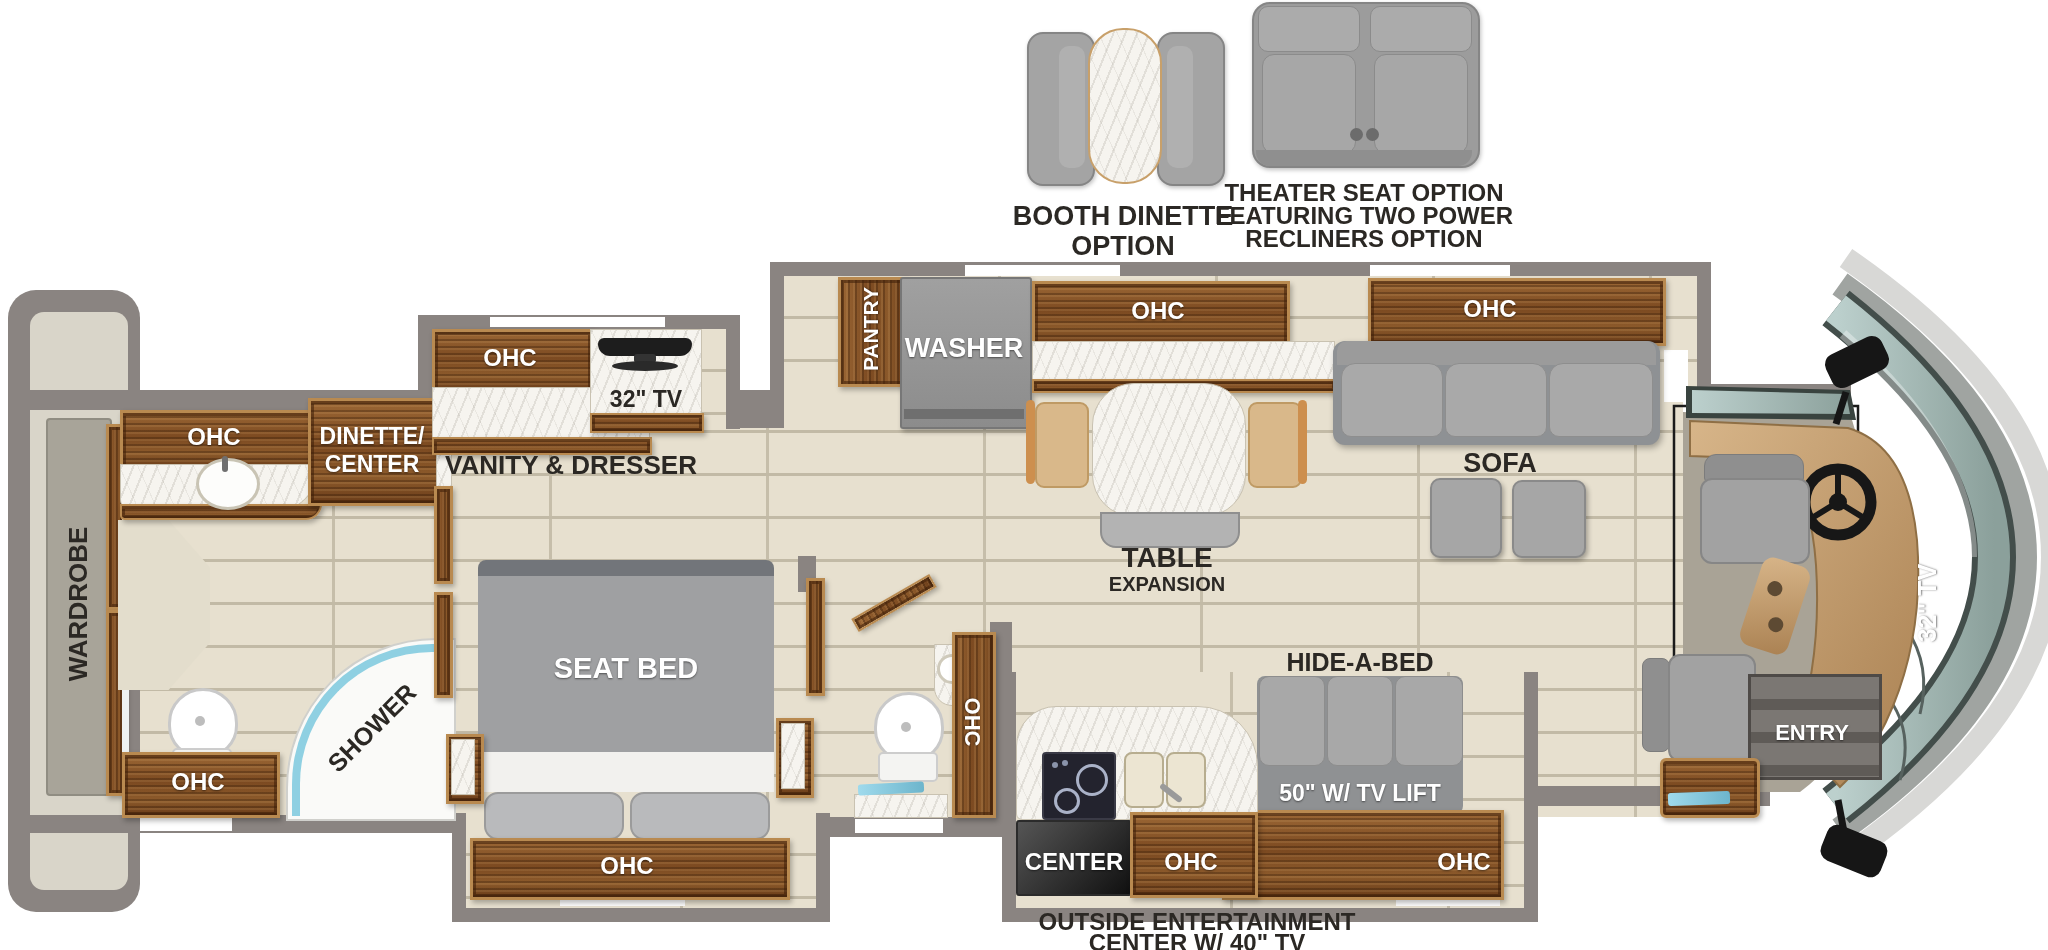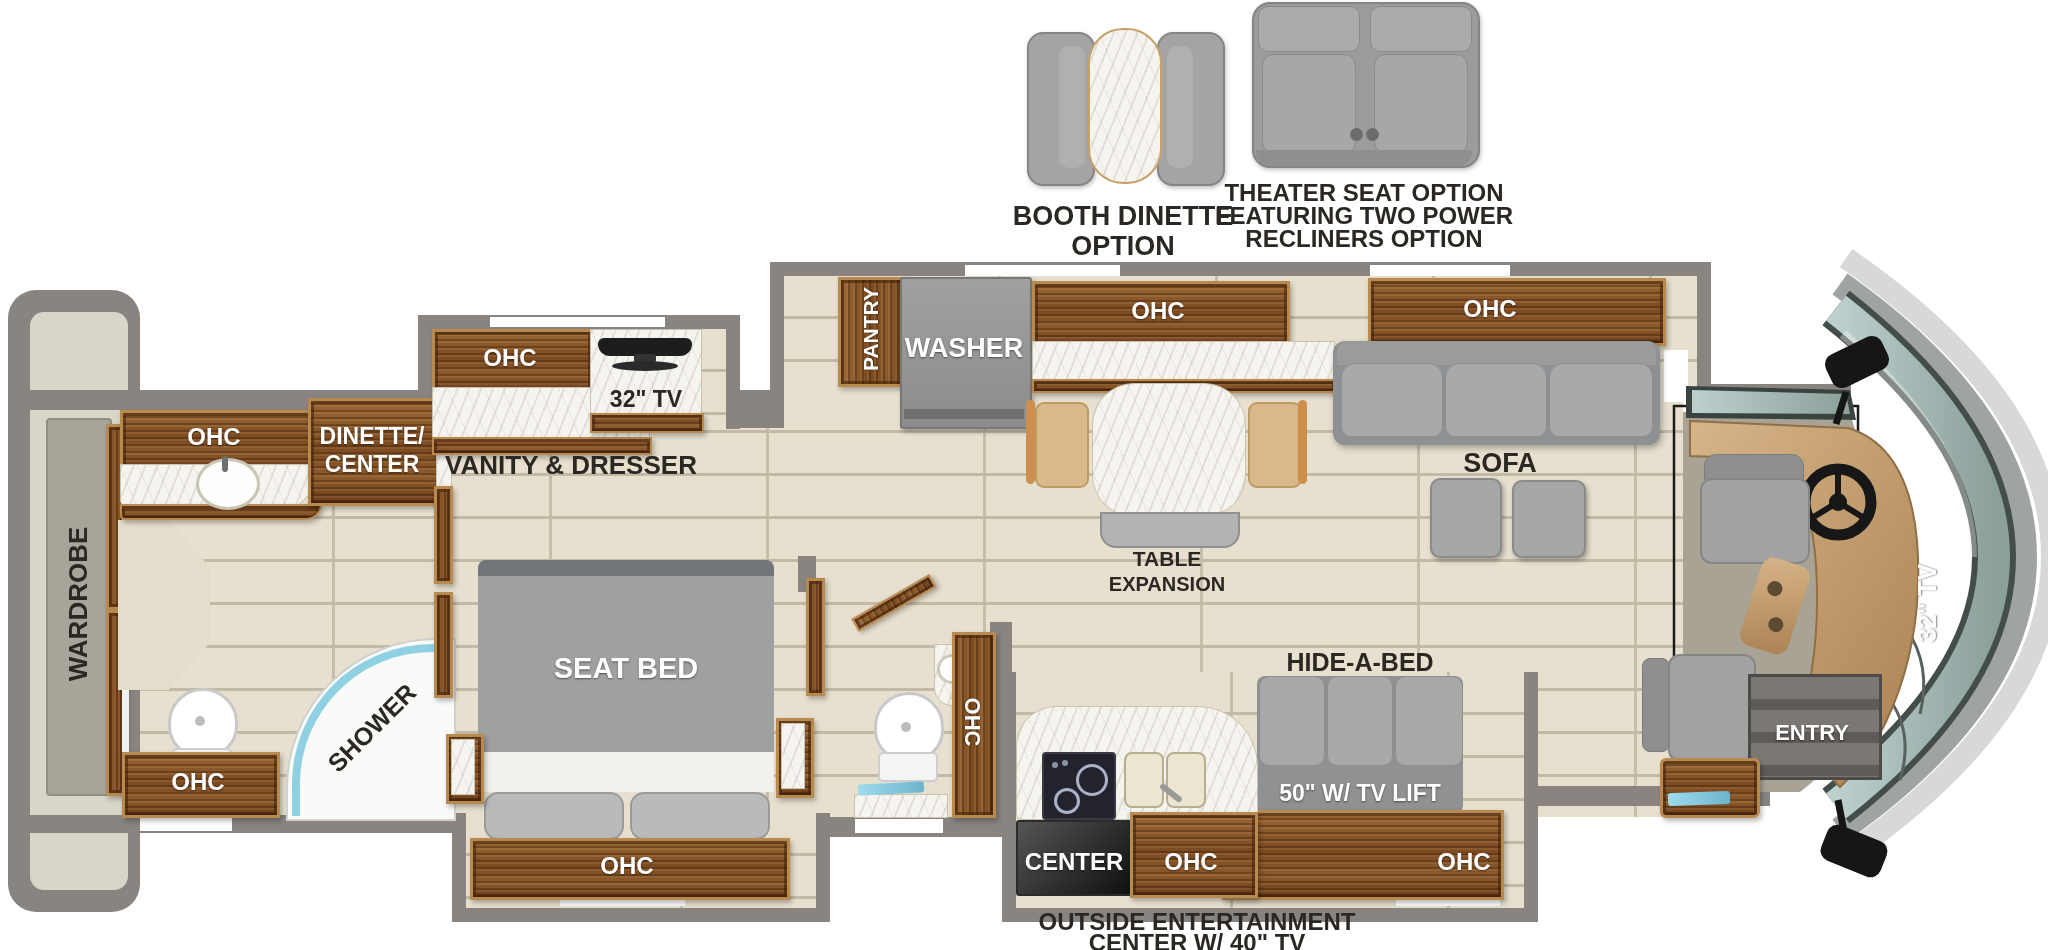--- a/index.html
+++ b/index.html
@@ -214,21 +214,21 @@
   <div class="lbl lblw" style="left:1158px;top:311px;font-size:24px;">OHC</div>
   <div class="abs marble" style="left:1032px;top:341px;width:301px;height:42px;"></div>
   <div class="abs wood" style="left:1032px;top:379px;width:301px;height:10px;border-width:2px;"></div>
 
   <div class="abs" style="left:1035px;top:402px;width:50px;height:82px;background:#d9b88a;border:2px solid #bf9a64;border-radius:9px;"></div>
   <div class="abs" style="left:1026px;top:400px;width:9px;height:84px;background:#cd8f4e;border-radius:5px;"></div>
   <div class="abs marble" style="left:1092px;top:383px;width:152px;height:132px;border-radius:42px;border:2px solid #cbb astride;"></div>
   <div class="abs" style="left:1100px;top:512px;width:136px;height:32px;background:#b3b3b3;border:2px solid #8f8f8f;border-radius:0 0 16px 16px;"></div>
   <div class="abs" style="left:1248px;top:402px;width:50px;height:82px;background:#d9b88a;border:2px solid #bf9a64;border-radius:9px;"></div>
   <div class="abs" style="left:1298px;top:400px;width:9px;height:84px;background:#cd8f4e;border-radius:5px;"></div>
-  <div class="lbl" style="left:1167px;top:558px;font-size:21px;">TABLE</div>
+  <div class="lbl" style="left:1167px;top:558px;font-size:28px;">TABLE</div>
   <div class="lbl" style="left:1167px;top:584px;font-size:20px;">EXPANSION</div>
 
   <div class="abs wood" style="left:1368px;top:278px;width:292px;height:62px;"></div>
   <div class="lbl lblw" style="left:1490px;top:309px;font-size:24px;">OHC</div>
   <div class="abs" style="left:1333px;top:341px;width:327px;height:104px;background:#8e9194;border-radius:12px;box-shadow:2px 3px 6px rgba(0,0,0,.3);">
     <div class="abs" style="left:4px;top:0;width:319px;height:24px;background:#9b9b9b;border-radius:10px 10px 0 0;"></div>
     <div class="abs" style="left:8px;top:22px;width:100px;height:72px;background:#a9a9a9;border:1px solid #8e8e8e;border-radius:14px 14px 10px 10px;"></div>
     <div class="abs" style="left:112px;top:22px;width:100px;height:72px;background:#a9a9a9;border:1px solid #8e8e8e;border-radius:14px 14px 10px 10px;"></div>
     <div class="abs" style="left:216px;top:22px;width:102px;height:72px;background:#a9a9a9;border:1px solid #8e8e8e;border-radius:14px 14px 10px 10px;"></div>
   </div>

